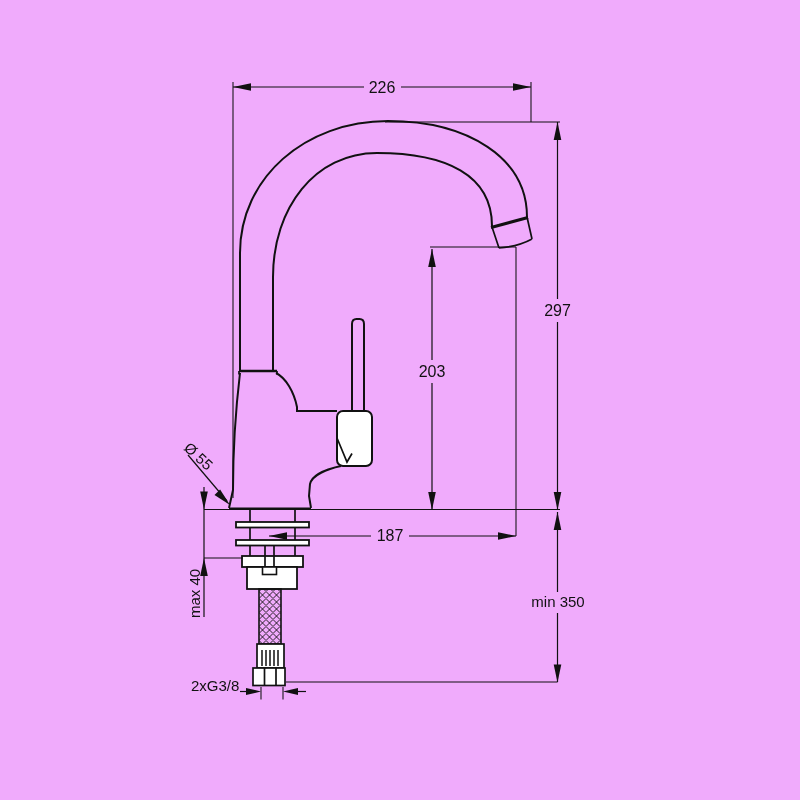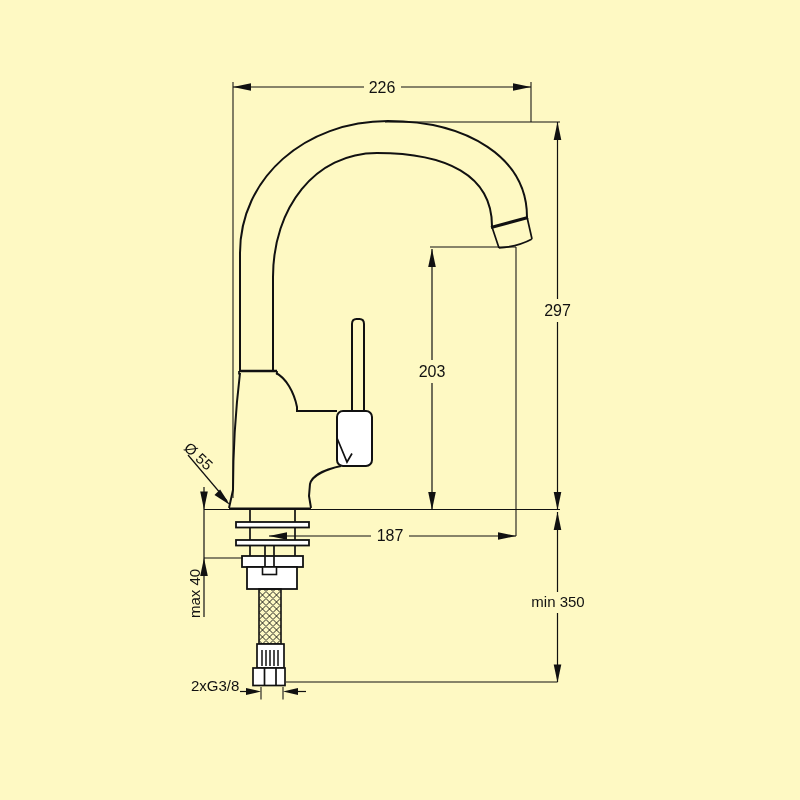--- a/index.html
+++ b/index.html
@@ -1,16 +1,16 @@
 <!DOCTYPE html>
 <html><head>
 <meta charset="utf-8">
 <style>
   html,body{margin:0;padding:0;background:#ffffff;}
-  .stage{position:relative;width:800px;height:800px;background:#fef9c3;overflow:hidden;}
+  .stage{position:relative;width:800px;height:800px;background:#f0abfc;overflow:hidden;}
   svg text{font-family:"Liberation Sans","DejaVu Sans",sans-serif;fill:#111111;}
   .dim-num{font-size:16px;}
   .dim-txt{font-size:15px;}
   .ln{stroke:#111111;fill:none;}
   .thin{stroke-width:1.2;}
   .xthin{stroke-width:1.05;}
   .body2{stroke-width:2;}
   .body1{stroke-width:1.7;}
   .bold3{stroke-width:3;}
   .arr{fill:#111111;stroke:none;}

